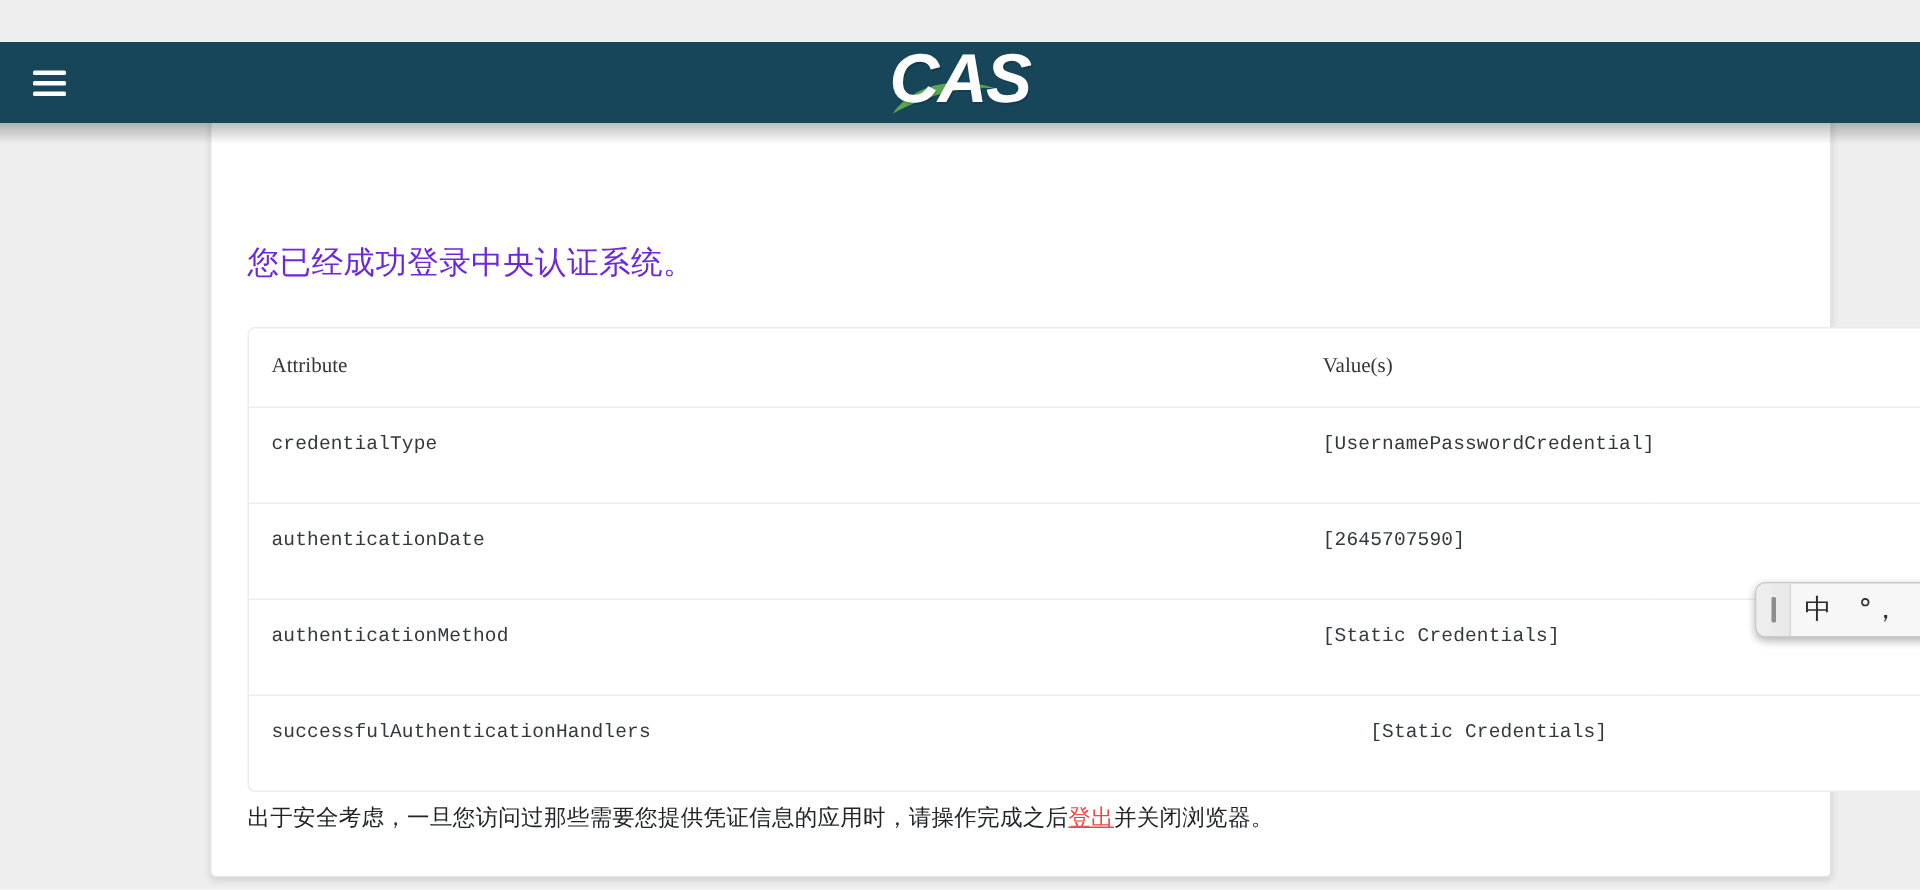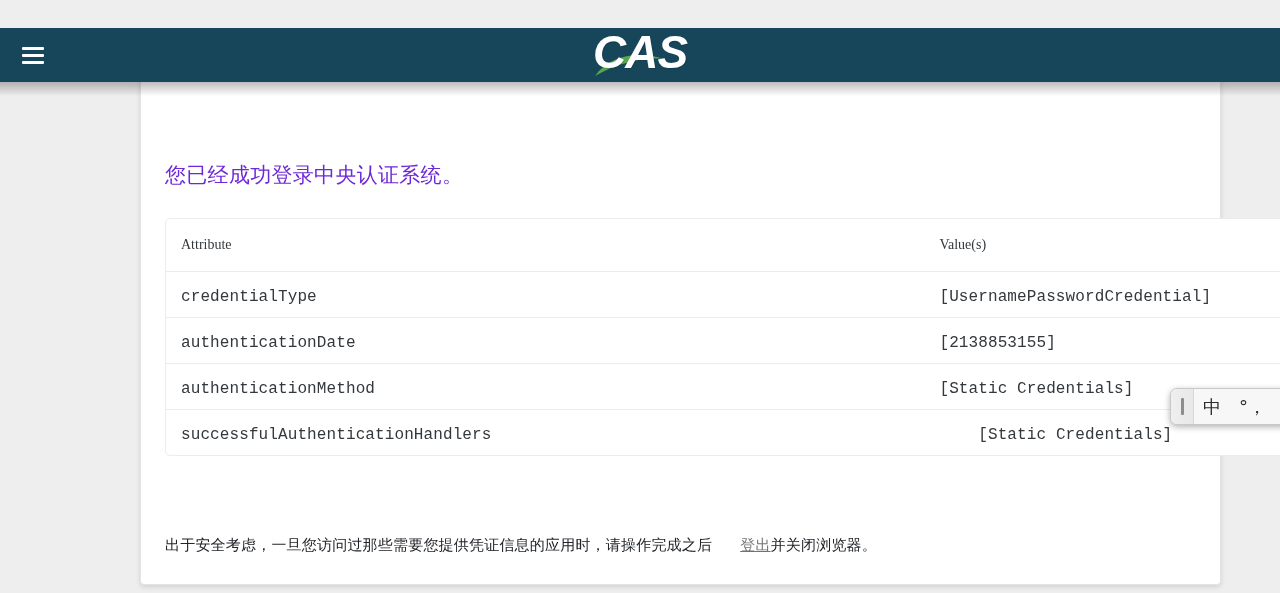--- a/index.html
+++ b/index.html
@@ -149,23 +149,23 @@
     text-align: left;
     font-size: 14px;
     font-weight: normal;
     color: #33383d;
     padding: 18px 0 18px 15px;
     border-bottom: 1px solid #ececec;
     font-family: Liberation Serif, serif;
   }
   #attributes-table td {
     text-align: left;
-    font-size: 16px;
+    font-size: 13px;
     color: #33383d;
-    padding: 16px 0 11px 15px;
+    padding: 16px 0 32px 15px;
     border-bottom: 1px solid #ececec;
     font-family: "Liberation Mono", monospace;
     letter-spacing: 0.1px;
   }
   #attributes-table tbody tr:last-child td {
     border-bottom: none;
     text-align: center;
   }
   .col-attribute { width: 435px; }
   .col-value { width: 383px; }
@@ -183,24 +183,23 @@
   
   #security-note {
     position: absolute;
     left: 24px;
     top: 460px;
     font-size: 15px;
     color: #212529;
     letter-spacing: 0.2px;
   }
   #logout-link {
-    color: #737373;
+    color: #ef4444;
     text-decoration: underline;
     cursor: pointer;
-    margin-left: 28px;
   }
 
   
   #ime-toolbar {
     position: absolute;
     left: 1170px;
     top: 388px;
     height: 37px;
     width: 130px;
     background: #f7f7f7;
@@ -278,21 +277,21 @@
       </tr>
     </thead>
     <tbody>
       <tr>
         <td class="cell-attribute">credentialType</td>
         <td class="cell-value">[UsernamePasswordCredential]</td>
         <td class="cell-type">Authentication</td>
       </tr>
       <tr>
         <td class="cell-attribute">authenticationDate</td>
-        <td class="cell-value">[2138853155]</td>
+        <td class="cell-value">[2645707590]</td>
         <td class="cell-type">Authentication</td>
       </tr>
       <tr>
         <td class="cell-attribute">authenticationMethod</td>
         <td class="cell-value">[Static Credentials]</td>
         <td class="cell-type">Authentication</td>
       </tr>
       <tr>
         <td class="cell-attribute">successfulAuthenticationHandlers</td>
         <td class="cell-value">[Static Credentials]</td>

